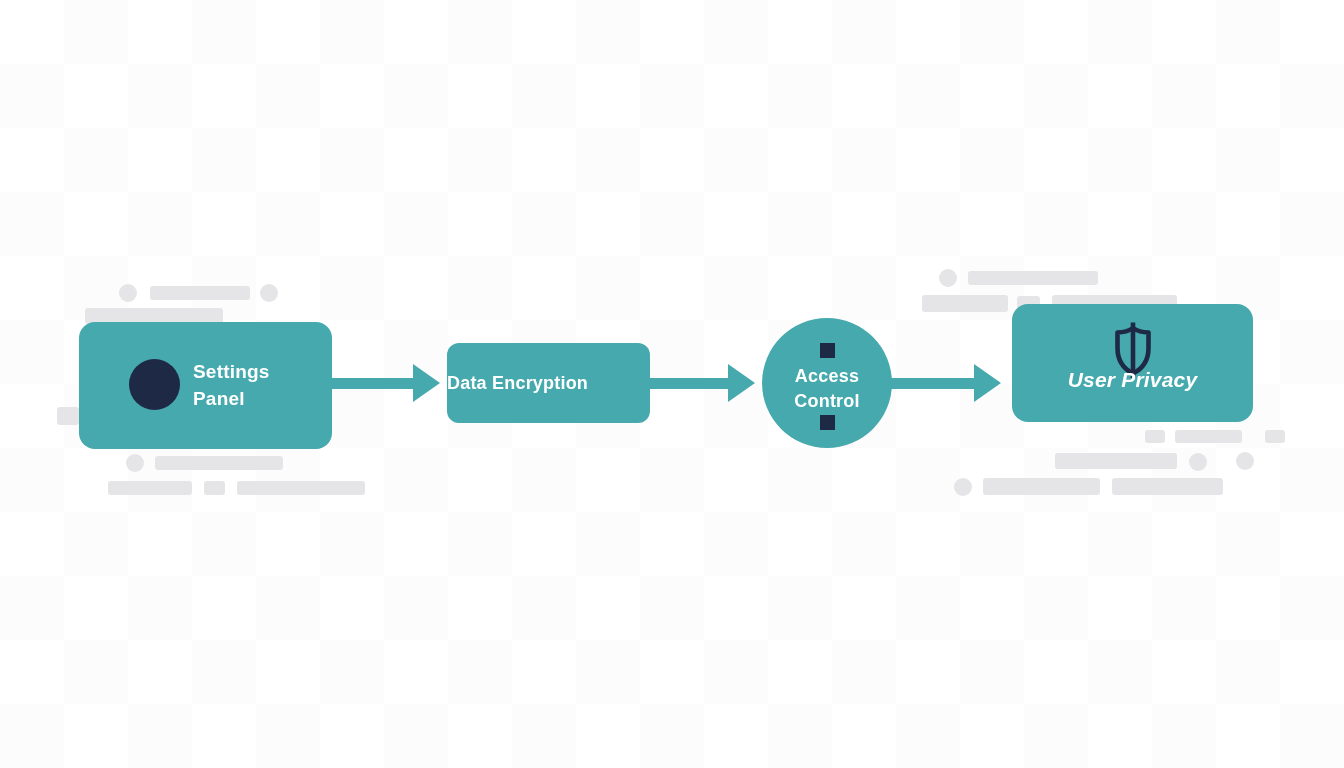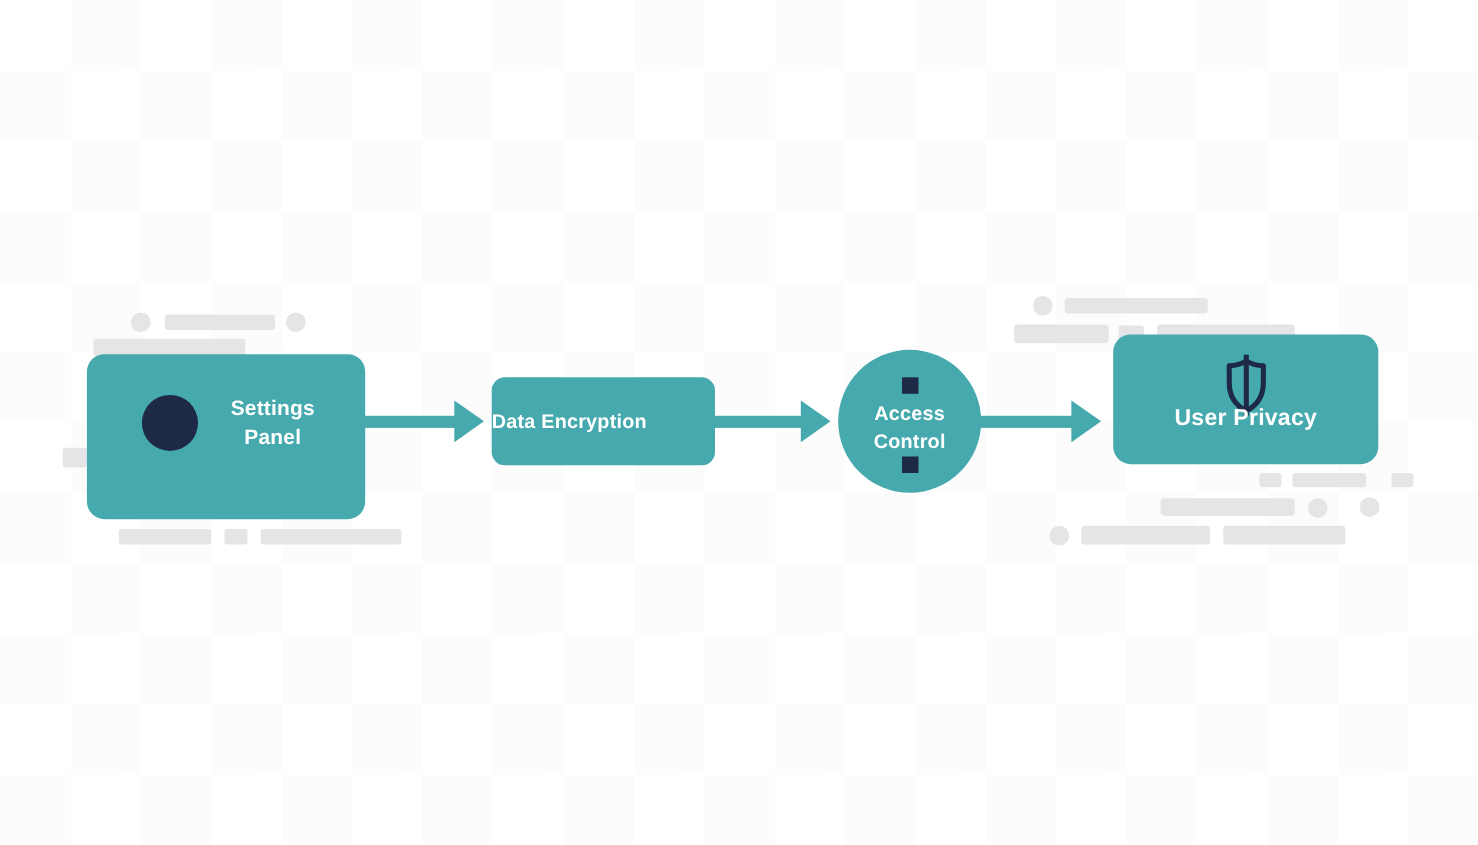--- a/index.html
+++ b/index.html
@@ -46,21 +46,21 @@
   .node-rect { border-radius: 16px; }
   .node-circle { border-radius: 50%; text-decoration: underline; }
 
   .node-label {
     font-weight: 700;
     color: #ffffff;
     letter-spacing: 0.2px;
   }
 
   
-  .node-settings { left: 79px; top: 322px; width: 253px; height: 150px; text-align: center; }
+  .node-settings { left: 79px; top: 322px; width: 253px; height: 127px; }
   .node-settings .dot-icon {
     position: absolute;
     left: 50px; top: 37px;
     width: 51px; height: 51px;
     border-radius: 50%;
     background: var(--dark);
   }
   .node-settings .node-label {
     position: absolute;
     left: 114px; top: 36px;
@@ -102,20 +102,21 @@
     left: 96px; top: 17px;
     z-index: 1;
   }
   .node-privacy .shield-icon svg .stroke { stroke: var(--dark); }
   .node-privacy .node-label {
     position: absolute;
     left: 0; right: 0; top: 64px;
     text-align: center;
     font-size: 21px;
     z-index: 2;
+    font-style: italic;
   }
 
   
   .arrow-shaft {
     position: absolute;
     height: 11px;
     top: 378px;
     background: var(--accent);
     z-index: 2;
   }

